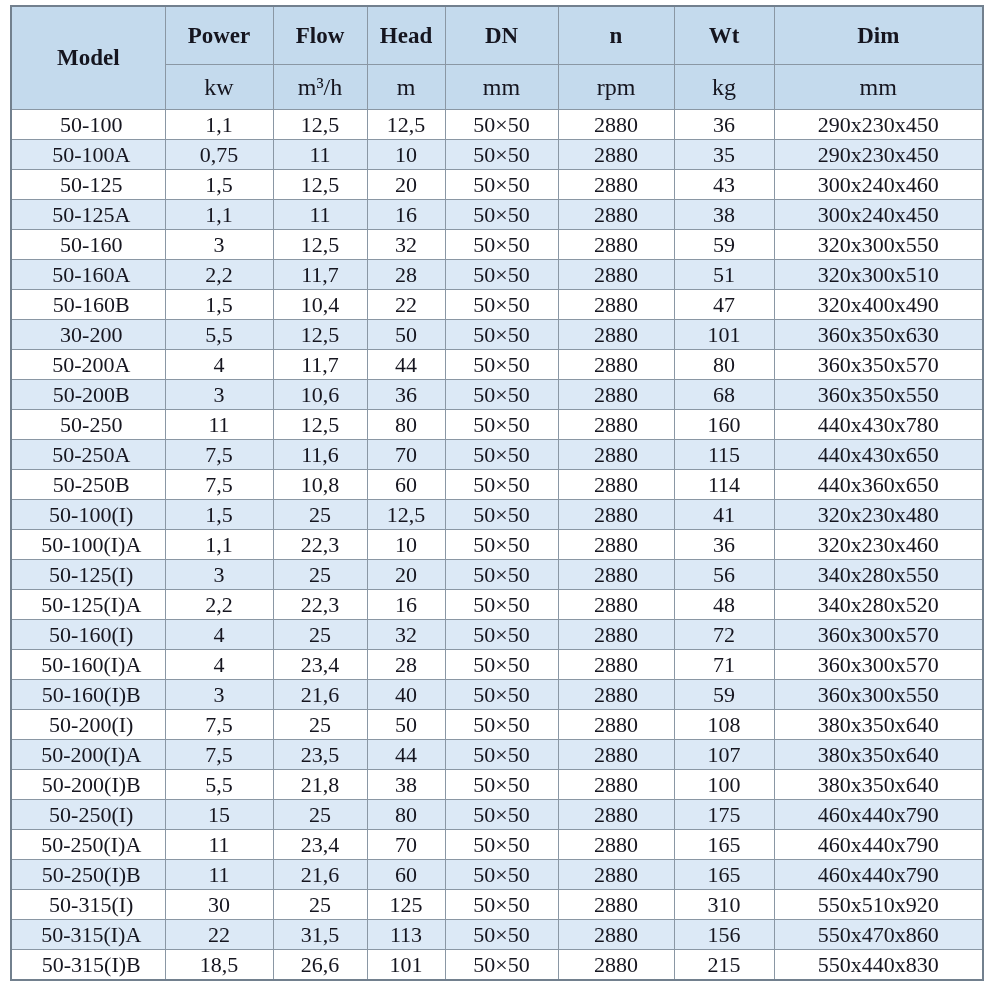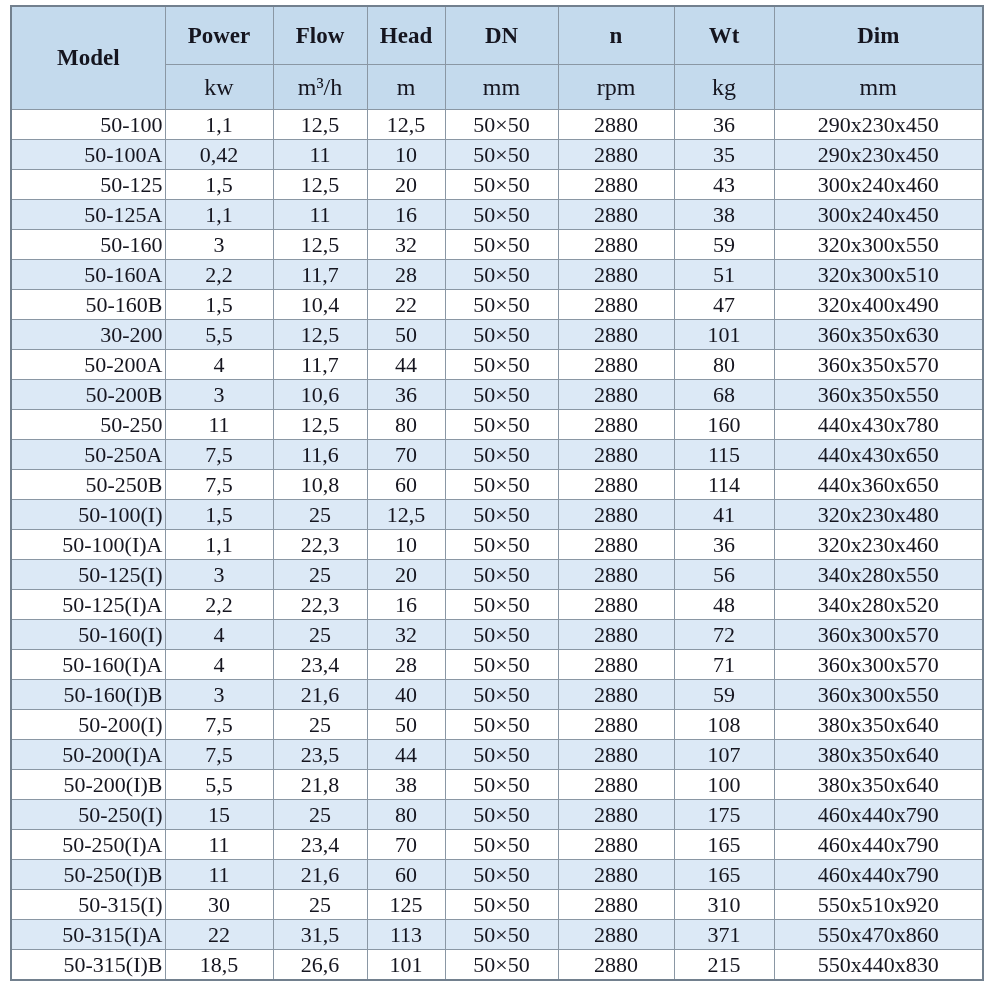--- a/index.html
+++ b/index.html
@@ -58,21 +58,21 @@
     font-size: 23px;
     font-weight: bold;
   }
   tbody td {
     font-size: 22px;
     text-align: center;
     height: 29px;
     padding: 0 2px;
   }
   tbody td.model-cell {
-    text-align: right;
+    text-align: center;
     padding-left: 8px;
   }
   tbody tr.alt td {
     background: #dce9f6;
   }
 </style>
 </head>
 <body>
 
 <div class="page">
@@ -114,21 +114,21 @@
           <td>1,1</td>
           <td>12,5</td>
           <td>12,5</td>
           <td>50×50</td>
           <td>2880</td>
           <td>36</td>
           <td>290x230x450</td>
         </tr>
         <tr class="alt">
           <td class="model-cell">50-100A</td>
-          <td>0,42</td>
+          <td>0,75</td>
           <td>11</td>
           <td>10</td>
           <td>50×50</td>
           <td>2880</td>
           <td>35</td>
           <td>290x230x450</td>
         </tr>
         <tr>
           <td class="model-cell">50-125</td>
           <td>1,5</td>
@@ -379,21 +379,21 @@
           <td>310</td>
           <td>550x510x920</td>
         </tr>
         <tr class="alt">
           <td class="model-cell">50-315(I)A</td>
           <td>22</td>
           <td>31,5</td>
           <td>113</td>
           <td>50×50</td>
           <td>2880</td>
-          <td>371</td>
+          <td>156</td>
           <td>550x470x860</td>
         </tr>
         <tr>
           <td class="model-cell">50-315(I)B</td>
           <td>18,5</td>
           <td>26,6</td>
           <td>101</td>
           <td>50×50</td>
           <td>2880</td>
           <td>215</td>

